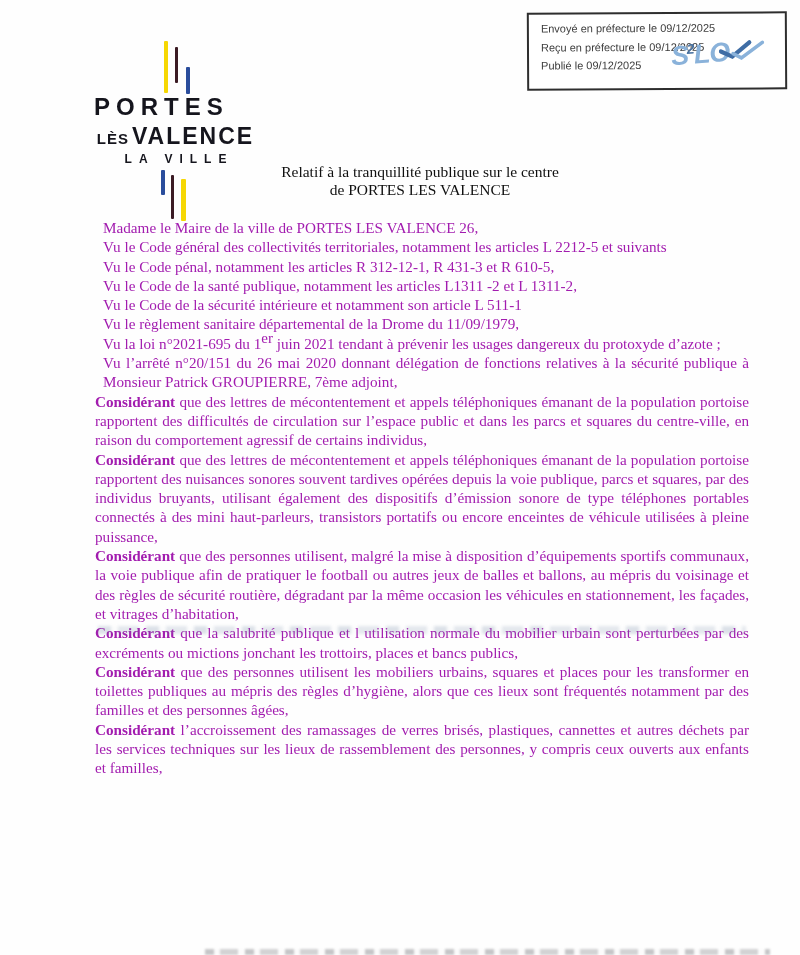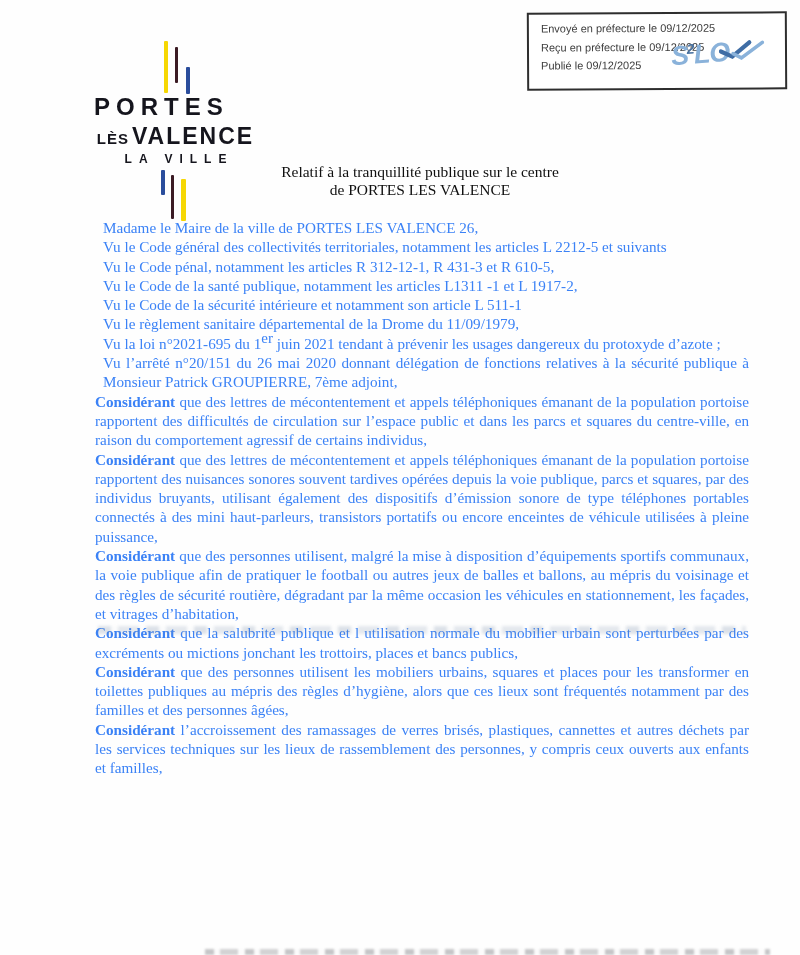--- a/index.html
+++ b/index.html
@@ -46,21 +46,21 @@
 
   
   .titleblock{position:absolute;left:160px;top:145px;width:520px;text-align:center;color:#101010;}
   .t1{font-size:17px;font-weight:bold;text-decoration:underline;letter-spacing:0.3px;}
   .t2,.t3{font-size:15.5px;line-height:17.5px;}
   .t2{margin-top:18px;}
 
   
   .bodytext{
     position:absolute;left:95px;top:218px;width:654px;
-    font-size:15.2px;line-height:19.3px;text-align:justify;color:#3b82f6;
+    font-size:15.2px;line-height:19.3px;text-align:justify;color:#a21caf;
   }
   .bodytext p{margin:0;}
   .intro,.vu{padding-left:8px;}
   .vu sup{font-size:15px;line-height:0;}
   .considerant{margin-top:15px;}
   .lead{font-weight:bold;}
 
   
   .ghost-row{height:0;overflow:visible;}
   .ghost-strip{
@@ -113,21 +113,21 @@
   <div class="titleblock">
     <div class="t2">Relatif à la tranquillité publique sur le centre</div>
     <div class="t3">de PORTES LES VALENCE</div>
   </div>
 
   <div class="bodytext">
     <p class="intro">Madame le Maire de la ville de PORTES LES VALENCE 26,</p>
     <div id="vu-block">
         <p class="vu">Vu le Code général des collectivités territoriales, notamment les articles L 2212-5 et suivants</p>
         <p class="vu">Vu le Code pénal, notamment les articles R 312-12-1, R 431-3 et R 610-5,</p>
-        <p class="vu">Vu le Code de la santé publique, notamment les articles L1311 -1 et L 1917-2,</p>
+        <p class="vu">Vu le Code de la santé publique, notamment les articles L1311 -2 et L 1311-2,</p>
         <p class="vu">Vu le Code de la sécurité intérieure et notamment son article L 511-1</p>
         <p class="vu">Vu le règlement sanitaire départemental de la Drome du 11/09/1979,</p>
         <p class="vu">Vu la loi n°2021-695 du 1<sup>er</sup> juin 2021 tendant à prévenir les usages dangereux du protoxyde d’azote ;</p>
         <p class="vu">Vu l’arrêté n°20/151 du 26 mai 2020 donnant délégation de fonctions relatives à la sécurité publique à Monsieur Patrick GROUPIERRE, 7ème adjoint,</p>
       </div>
     <div id="considerants">
         <p class="considerant"><span class="lead">Considérant</span> que des lettres de mécontentement et appels téléphoniques émanant de la population portoise rapportent des difficultés de circulation sur l’espace public et dans les parcs et squares du centre-ville, en raison du comportement agressif de certains individus,</p>
         <p class="considerant"><span class="lead">Considérant</span> que des lettres de mécontentement et appels téléphoniques émanant de la population portoise rapportent des nuisances sonores souvent tardives opérées depuis la voie publique, parcs et squares, par des individus bruyants, utilisant également des dispositifs d’émission sonore de type téléphones portables connectés à des mini haut-parleurs, transistors portatifs ou encore enceintes de véhicule utilisées à pleine puissance,</p>
         <p class="considerant"><span class="lead">Considérant</span> que des personnes utilisent, malgré la mise à disposition d’équipements sportifs communaux, la voie publique afin de pratiquer le football ou autres jeux de balles et ballons, au mépris du voisinage et des règles de sécurité routière, dégradant par la même occasion les véhicules en stationnement, les façades, et vitrages d’habitation,</p>
         <div class="ghost-row">

